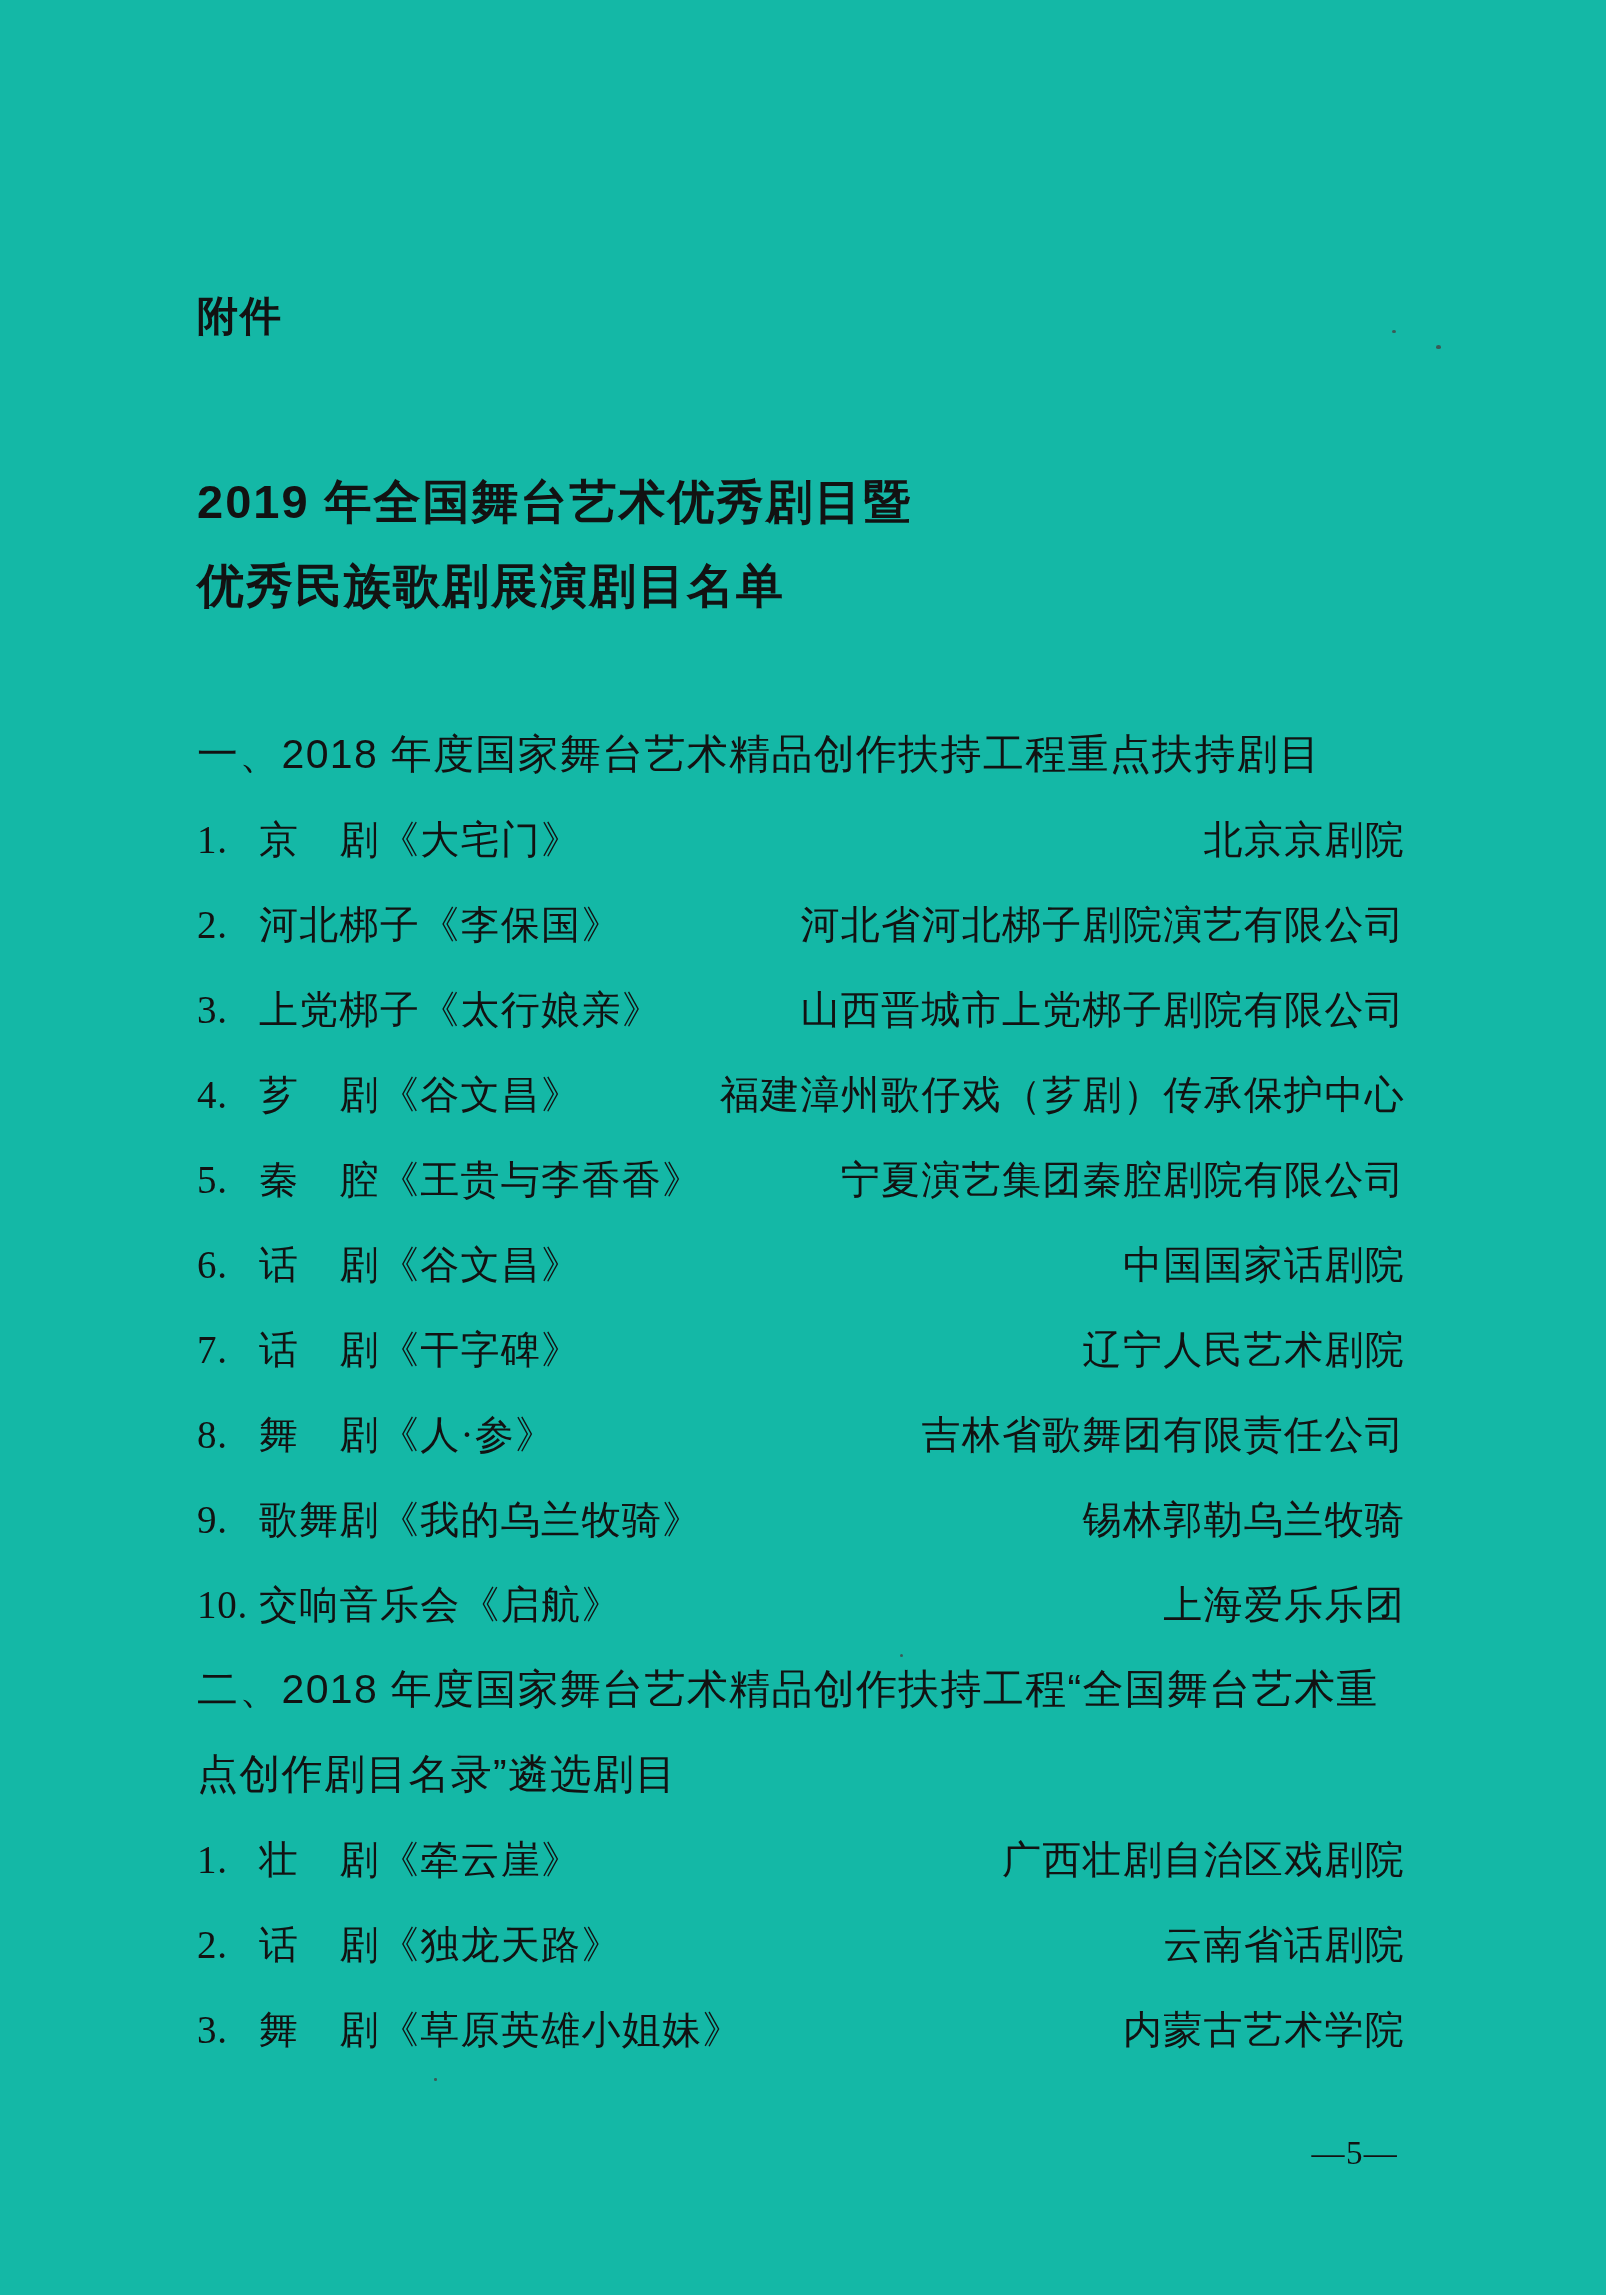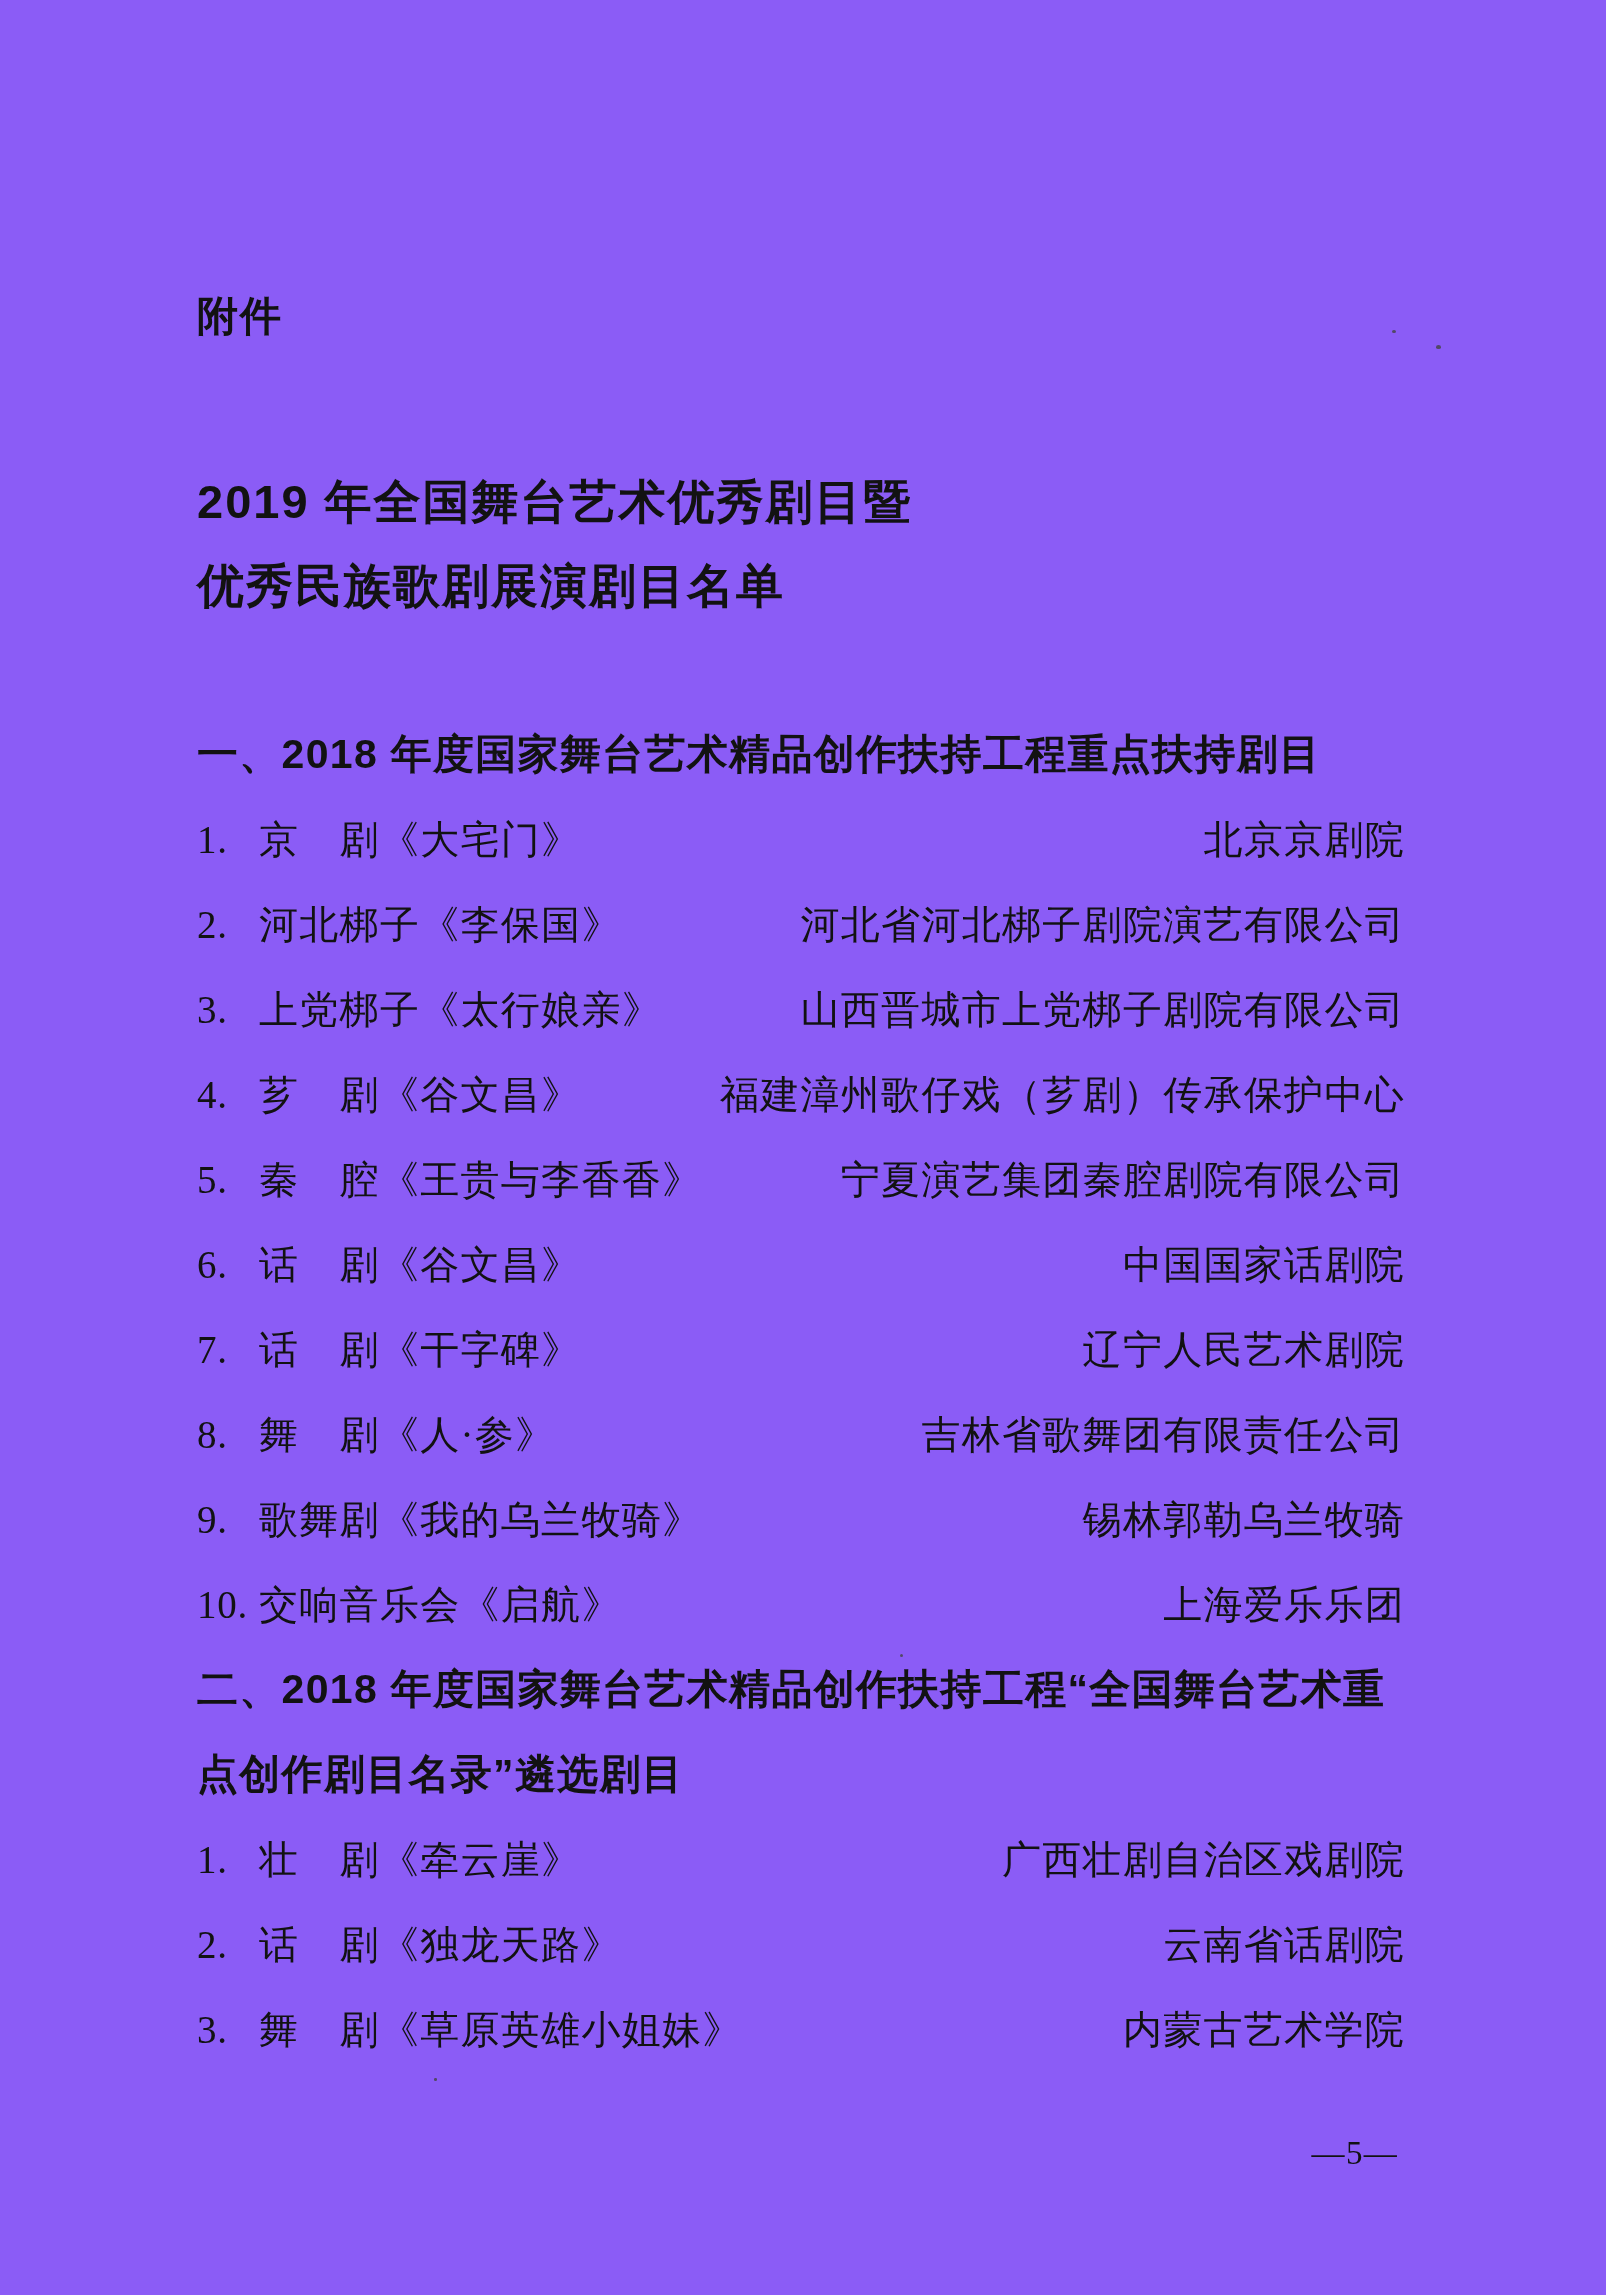--- a/index.html
+++ b/index.html
@@ -4,21 +4,21 @@
 <style>
   html, body {
     margin: 0;
     padding: 0;
     background: #ffffff;
   }
   .page {
     position: relative;
     width: 1607px;
     height: 2295px;
-    background: #8b5cf6;
+    background: #14b8a6;
     color: #121212;
     box-sizing: border-box;
     padding: 296px 202px 0 197px;
     overflow: hidden;
     font-family: "Liberation Serif", serif;
   }
   .attachment {
     font-family: "Liberation Sans", sans-serif;
     font-weight: 700;
     font-size: 41px;
@@ -31,21 +31,21 @@
     text-align: left;
     font-family: "Liberation Sans", sans-serif;
     font-weight: 900;
     font-size: 47px;
     line-height: 84px;
     letter-spacing: 2px;
   }
   .doc-section { margin: 0; }
   .section-heading {
     font-family: "Liberation Sans", sans-serif;
-    font-weight: 700;
+    font-weight: 400;
     font-size: 41px;
     line-height: 85px;
     letter-spacing: 1.3px;
   }
   .section-items { margin: 0; }
   .item-row {
     display: flex;
     justify-content: space-between;
     align-items: center;
     height: 85px;

